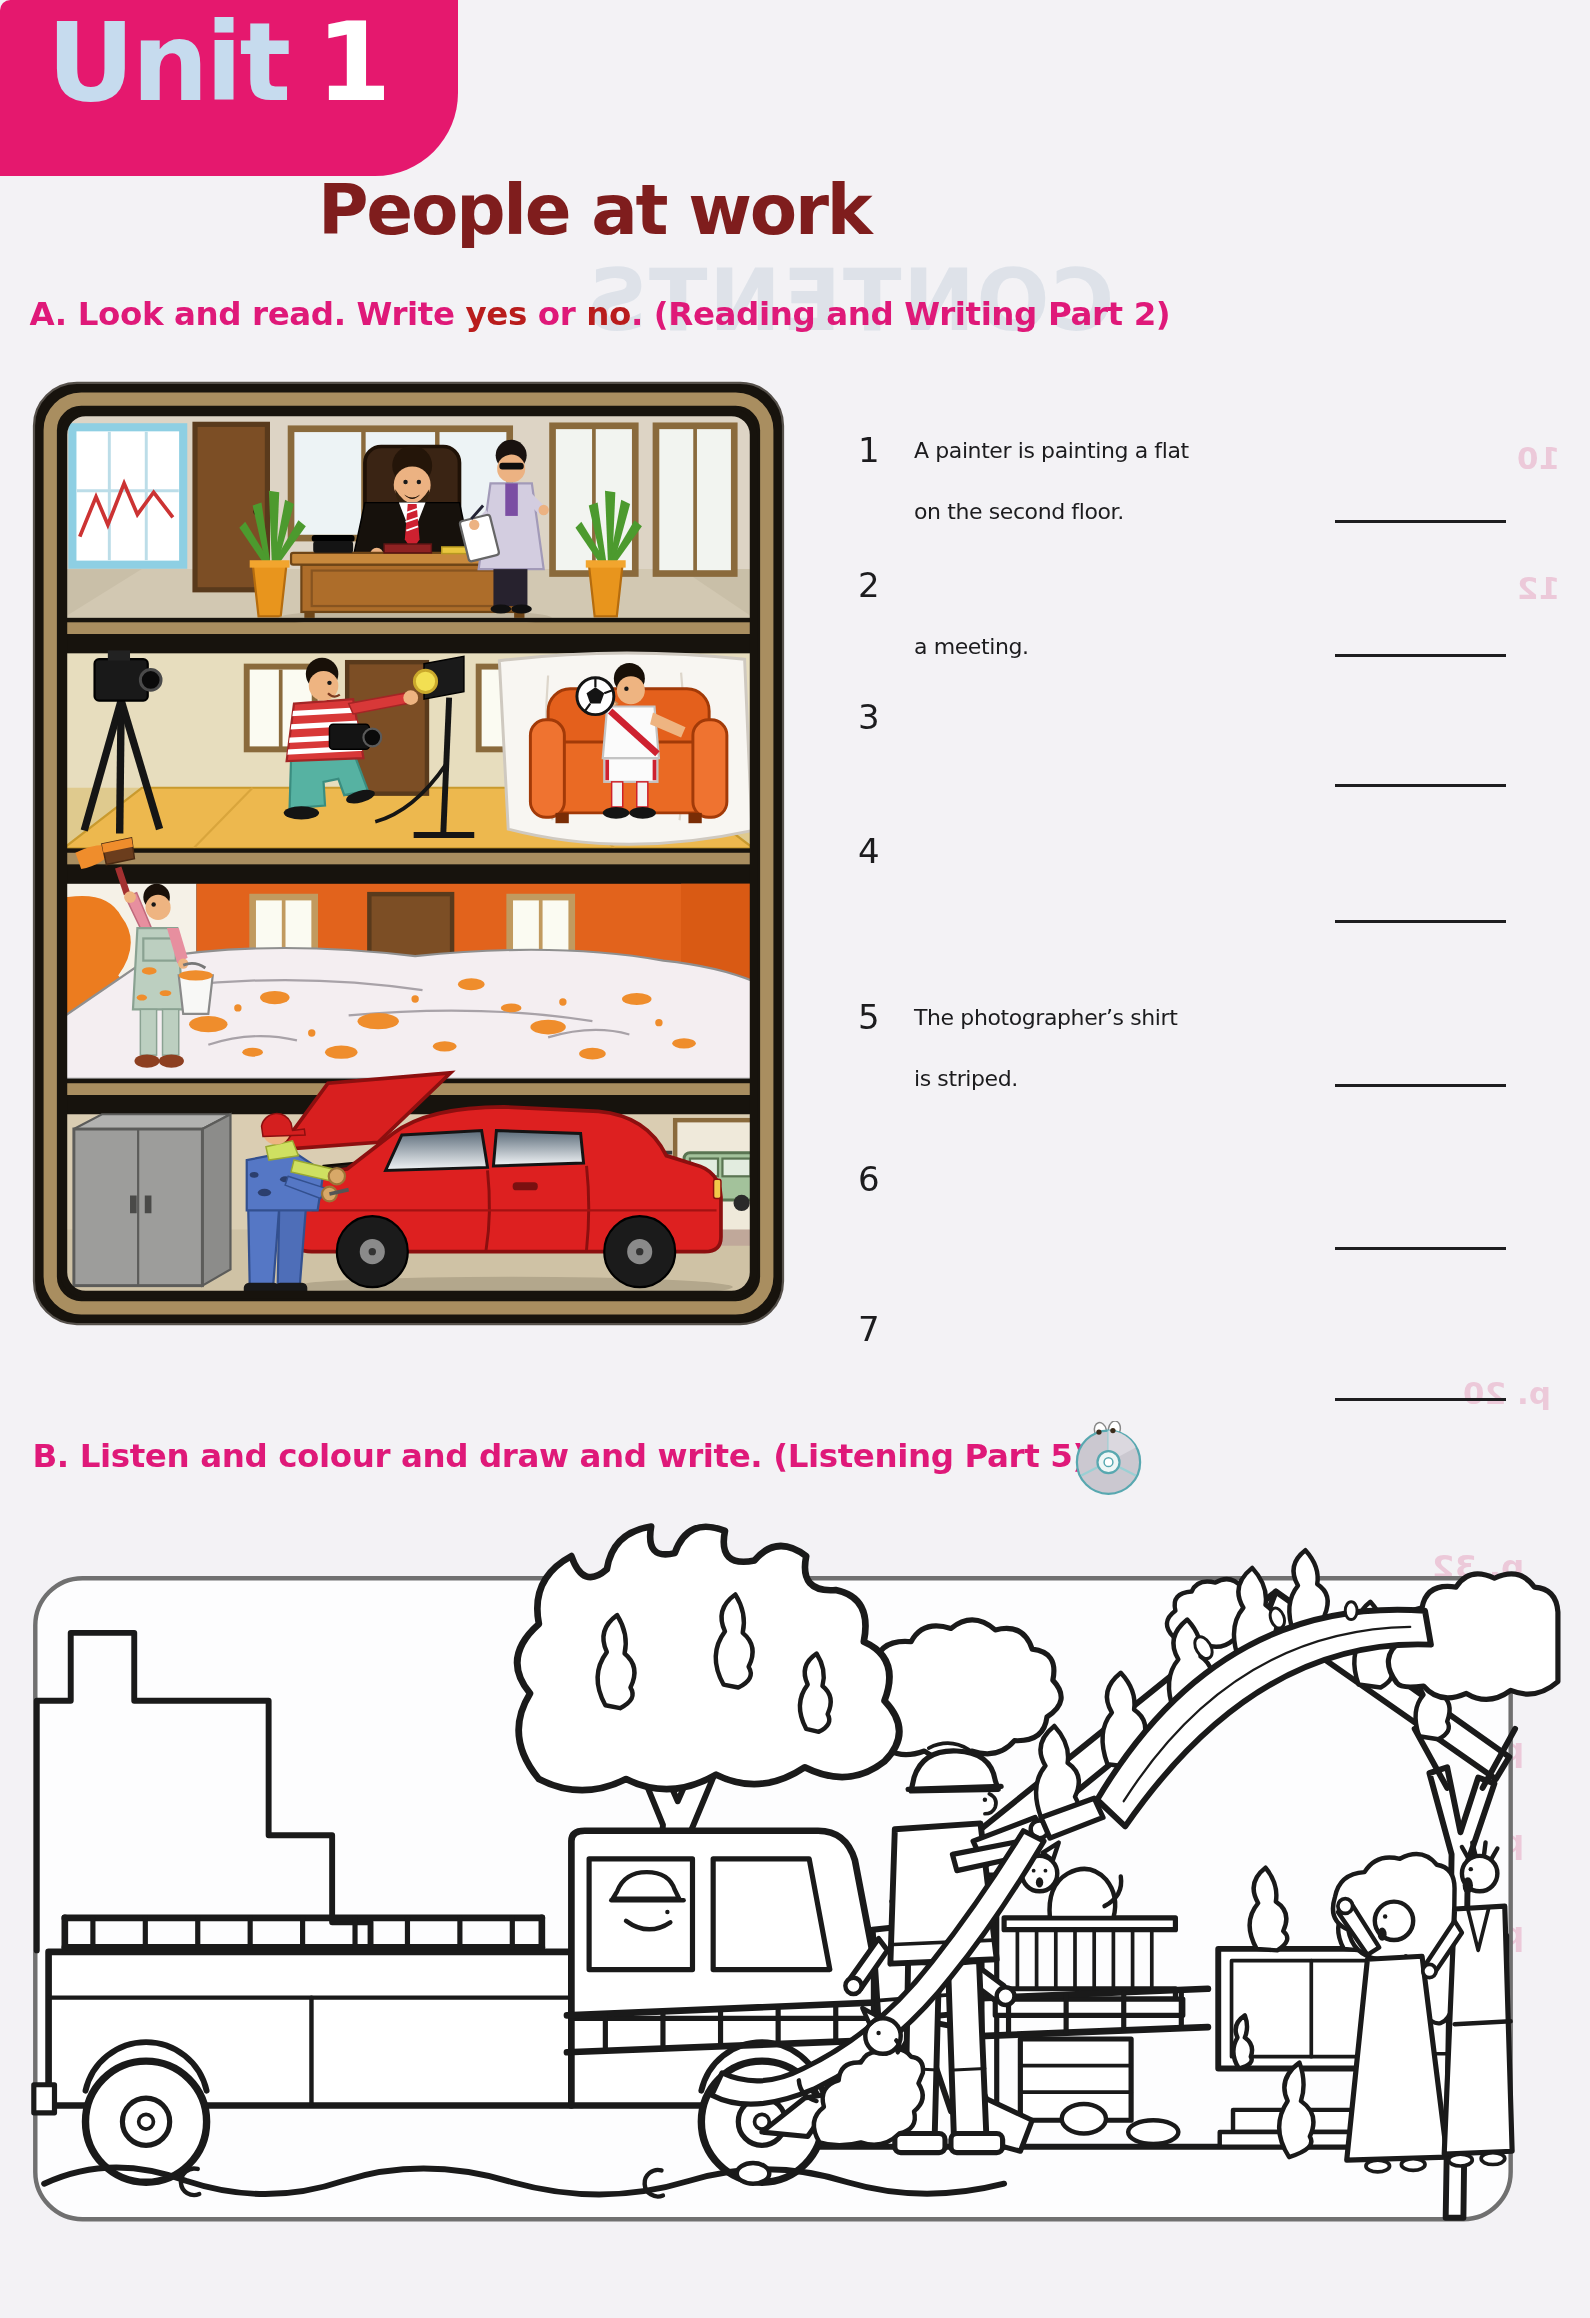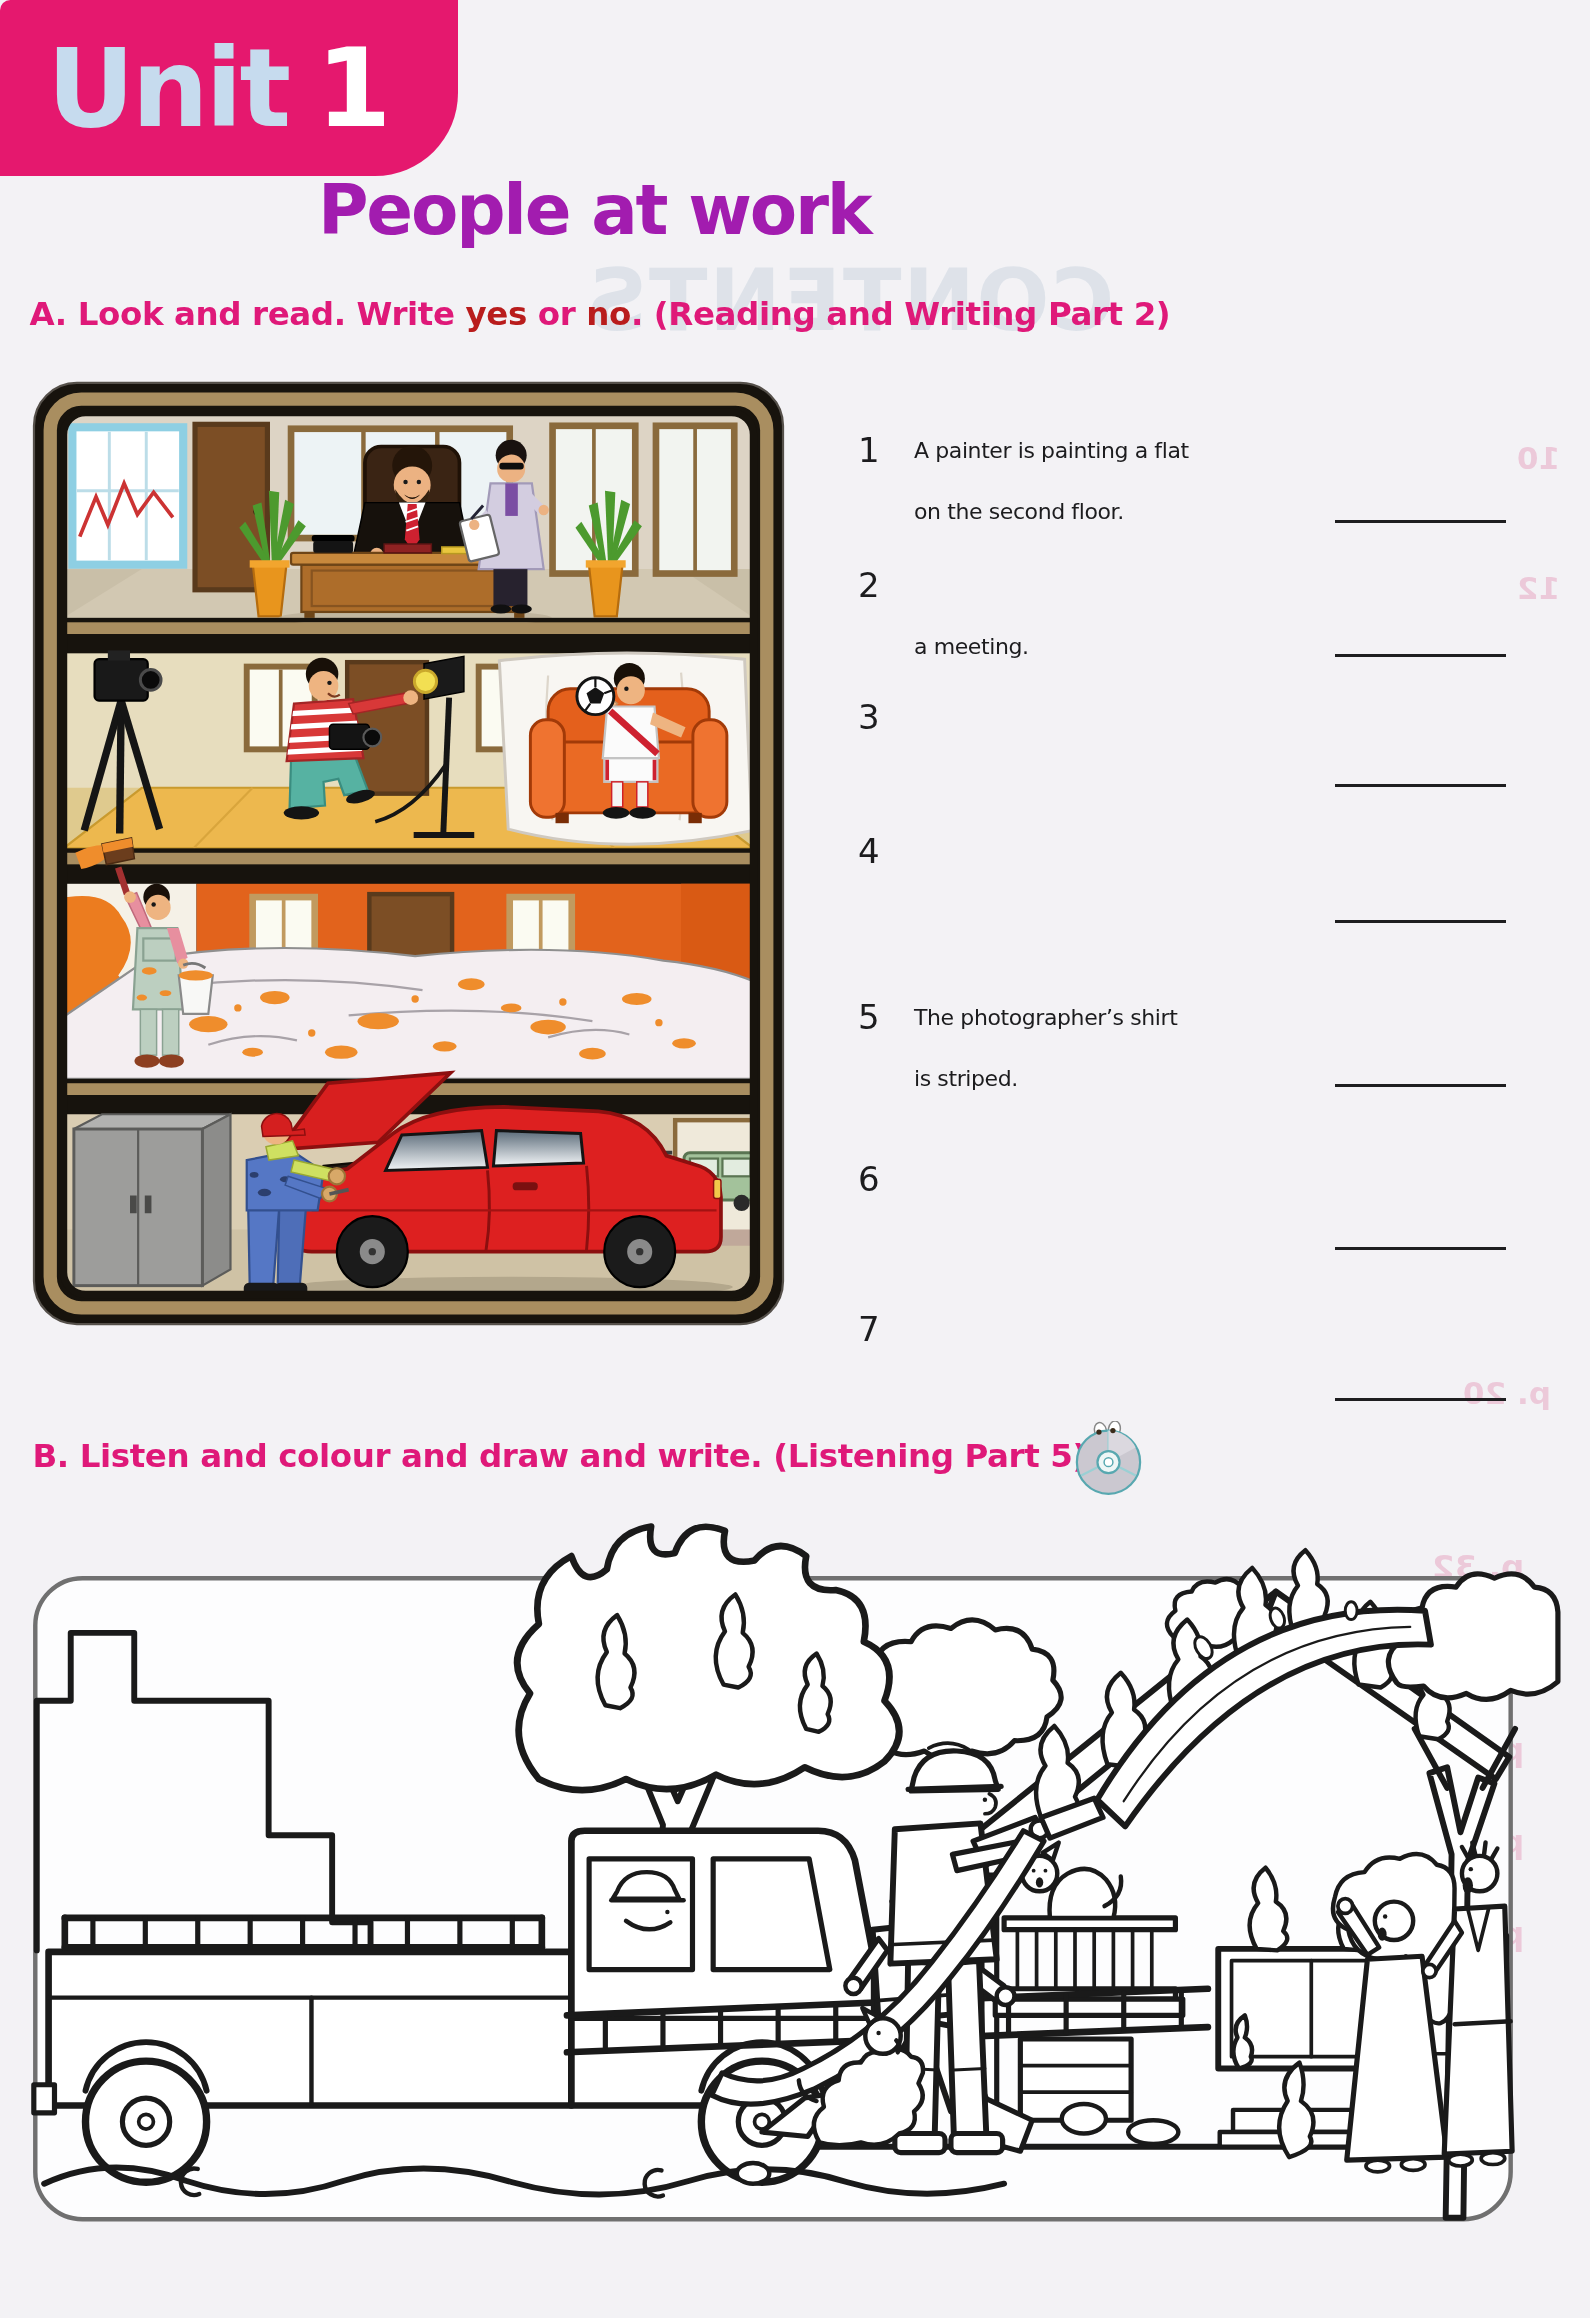--- a/index.html
+++ b/index.html
@@ -1,26 +1,26 @@
 <!DOCTYPE html>
 <html style="font-size:11.8px"><head>
 <meta charset="utf-8">
 <style>
   html,body{margin:0;padding:0;background:#e9e8ec;}
   .page{position:relative;width:1590px;height:2319px;background:#f3f2f5;overflow:hidden;
         font-family:"DejaVu Sans","Liberation Sans",sans-serif;}
   
   .unit-banner{position:absolute;left:0;top:0;width:411px;height:176px;background:#e5186e;
-        border-radius:10.3px 0 83px 0;display:flex;align-items:center;padding-left:47px;gap:28px;
+        border-radius:10.3px 0 83px 0;display:flex;padding-left:47px;gap:28px;
         font-weight:bold;font-size:108px;letter-spacing:-3px;}
   .unit-banner .u-label{color:#c6dbee;}
   .unit-banner .u-num{color:#ffffff;}
   
   .page-title{position:absolute;left:318px;top:170px;font-size:69px;font-weight:800;
-        letter-spacing:-2.2px;color:#a21caf;white-space:nowrap;}
+        letter-spacing:-2.2px;color:#7f1d1d;white-space:nowrap;}
   .heading-a{position:absolute;left:29.5px;top:295px;font-size:32.5px;font-weight:bold;
         letter-spacing:-0.4px;color:#df1979;white-space:nowrap;}
   .heading-a .blue{color:#b91c1c;}
   .heading-b{position:absolute;left:32.5px;top:1437px;font-size:32.5px;font-weight:bold;
         letter-spacing:-0.4px;color:#df1979;white-space:nowrap;}
   
   .ghost{position:absolute;transform:scaleX(-1);color:#a9bccd;opacity:.28;font-weight:bold;
         white-space:nowrap;pointer-events:none;}
   .ghost.pink{color:#e391b4;opacity:.42;}
   .ghost-contents{left:584px;top:250px;font-size:86px;letter-spacing:1.5px;}

